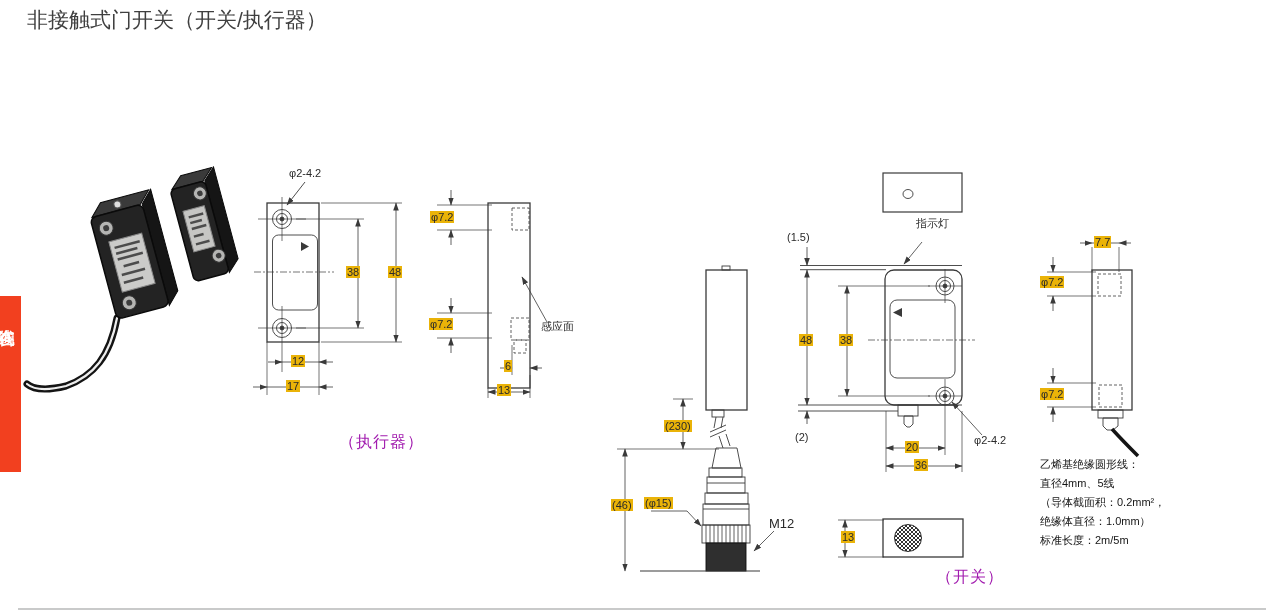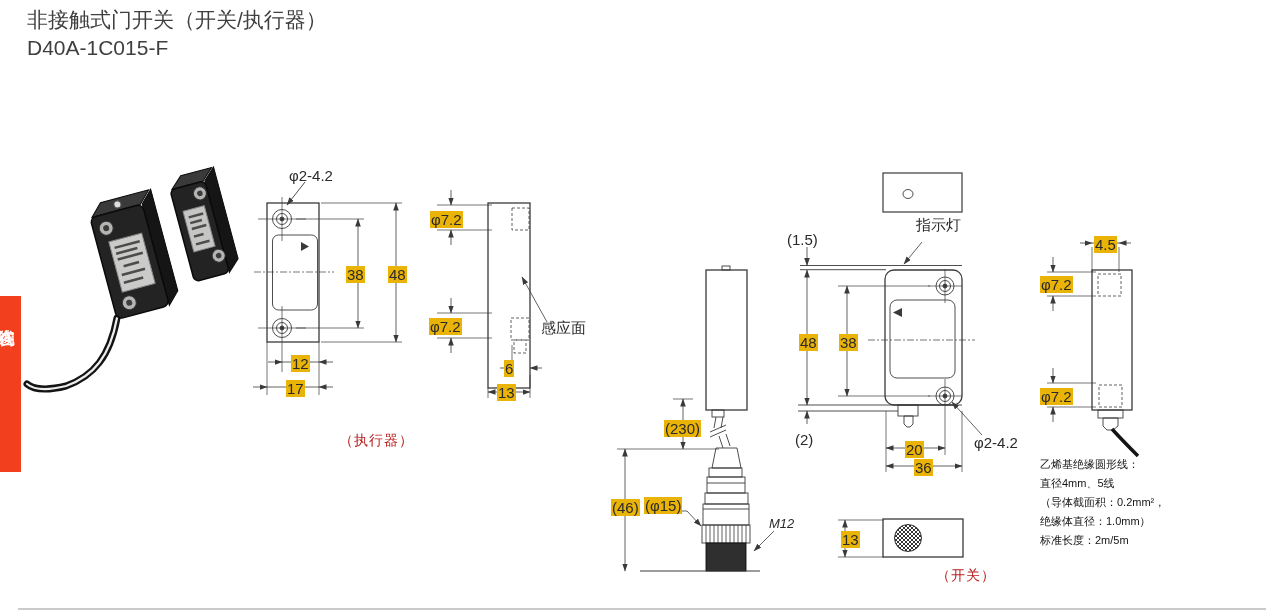--- a/index.html
+++ b/index.html
@@ -6,35 +6,34 @@
   .page{position:relative;width:1269px;height:613px;background:#ffffff;overflow:hidden;
         font-family:"Liberation Sans",sans-serif;}
   .title{position:absolute;left:27px;top:6px;color:#3f3f3f;}
   .title .t1{font-size:21px;line-height:28px;}
   .title .model{font-size:21px;line-height:28px;}
   .side-tab{position:absolute;left:0;top:296px;width:21px;height:176px;background:#f2401f;
             overflow:hidden;cursor:pointer;}
   .side-tab .vtxt{position:absolute;left:-9px;top:20px;display:flex;flex-direction:column;gap:10px;
             color:#fff;font-size:17px;line-height:30px;writing-mode:vertical-rl;}
   svg.art{position:absolute;left:0;top:0;pointer-events:none;}
-  .d{position:absolute;font-size:15px;color:#2a2a2a;white-space:nowrap;}
+  .d{position:absolute;font-size:11px;color:#2a2a2a;white-space:nowrap;}
   .d.bg{background:#eab308;padding:0 1px;}
-  .cap{position:absolute;font-size:14px;color:#b91c1c;letter-spacing:1px;white-space:nowrap;}
-  .m12{font-size:13px;font-style:italic;}
+  .cap{position:absolute;font-size:16px;color:#a21caf;letter-spacing:1px;white-space:nowrap;}
+  .m12{font-size:13px;}
   .note{position:absolute;left:1040px;top:455px;font-size:11px;line-height:19px;color:#151515;}
   .bottom-rule{position:absolute;left:18px;top:608px;width:1248px;height:2px;background:#c9caca;}
 </style>
 </head>
 <body>
 
 <div class="page">
 
   <div class="title">
     <div class="t1">非接触式门开关（开关/执行器）</div>
-    <div class="model">D40A-1C015-F</div>
   </div>
 
   <div class="side-tab">
     <div class="vtxt">在线咨询</div>
   </div>
 
   <svg class="art" width="1269" height="613" viewBox="0 0 1269 613">
     <defs>
       <marker id="ar" orient="auto-start-reverse" markerUnits="userSpaceOnUse" markerWidth="9" markerHeight="7" refX="7.5" refY="2.8">
         <path d="M0,0 L8,2.8 L0,5.6 z" fill="#3a3a3a"></path>
@@ -255,21 +254,21 @@
 
   <span class="d" style="left:787px;top:231px">(1.5)</span>
   <span class="d" style="left:916px;top:216px">指示灯</span>
   <span class="d bg" style="left:799px;top:334px">48</span>
   <span class="d bg" style="left:839px;top:334px">38</span>
   <span class="d" style="left:795px;top:431px">(2)</span>
   <span class="d bg" style="left:905px;top:441px">20</span>
   <span class="d bg" style="left:914px;top:459px">36</span>
   <span class="d" style="left:974px;top:434px">φ2-4.2</span>
 
-  <span class="d bg" style="left:1094px;top:236px">4.5</span>
+  <span class="d bg" style="left:1094px;top:236px">7.7</span>
   <span class="d bg" style="left:1040px;top:276px">φ7.2</span>
   <span class="d bg" style="left:1040px;top:388px">φ7.2</span>
 
   <span class="d bg" style="left:841px;top:531px">13</span>
   <span class="cap" style="left:936px;top:567px">（开关）</span>
 
   <div class="note">
     <div>乙烯基绝缘圆形线：</div>
     <div>直径4mm、5线</div>
     <div>（导体截面积：0.2mm²，</div>

